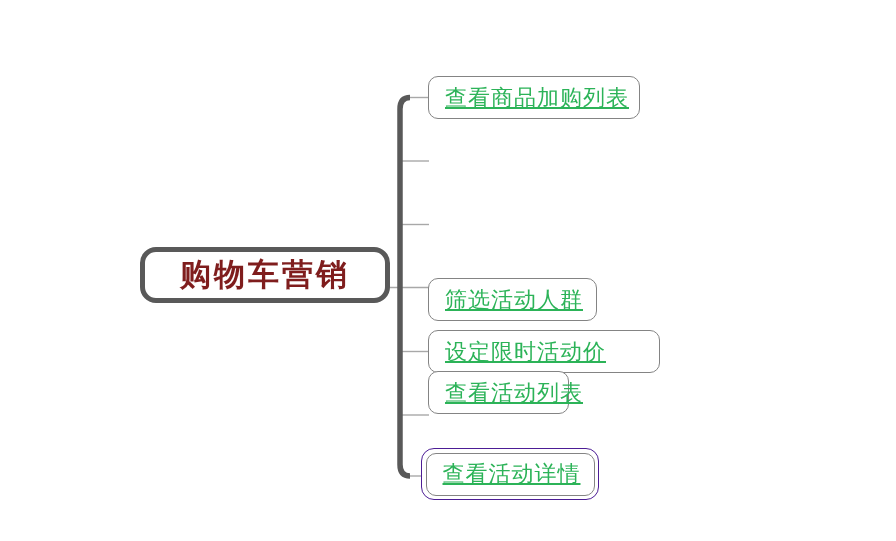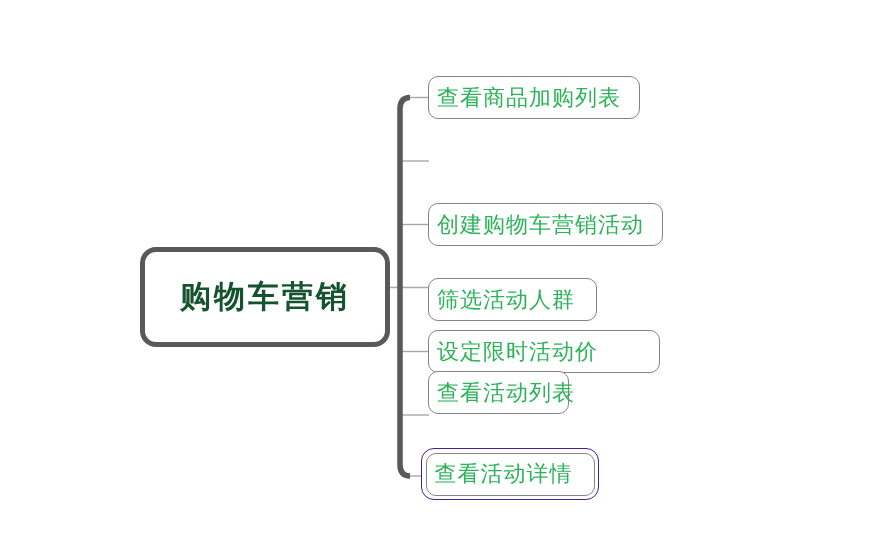--- a/index.html
+++ b/index.html
@@ -25,50 +25,51 @@
   }
   .node-label {
     display: inline-block;
     white-space: nowrap;
   }
   .root-node {
     position: absolute;
     left: 140px;
     top: 247px;
     width: 250px;
-    height: 100px;
+    height: 56px;
     box-sizing: border-box;
     border: 5px solid #595959;
     border-radius: 16px;
     background: #ffffff;
-    color: #14532d;
+    color: #7f1d1d;
     font-size: 31px;
     font-weight: bold;
     letter-spacing: 3px;
     display: flex;
     align-items: center;
     justify-content: center;
     z-index: 1;
   }
   .child-node {
     position: absolute;
     left: 428px;
     height: 43px;
     box-sizing: border-box;
     border: 1.5px solid #848484;
     border-radius: 10px;
     background: #ffffff;
     color: #2cb358;
     font-size: 22px;
     letter-spacing: 1px;
-    padding: 0 8px;
+    padding: 0 16px;
     display: flex;
     align-items: center;
     white-space: nowrap;
     z-index: 1;
+    text-decoration: underline;
   }
   .n1 { top: 76px;  width: 212px; }
   .n2 { top: 139px; width: 261px; }
   .n3 { top: 203px; width: 235px; }
   .n4 { top: 278px; width: 169px; }
   .n5 { top: 330px; width: 232px; }
   .n6 { top: 371px; width: 141px; }
   .n7 {
     position: static;
     width: 169px;
@@ -106,23 +107,20 @@
 
   <div class="root-node">
     <span class="node-label">购物车营销</span>
   </div>
 
   <div class="child-node n1">
     <span class="node-label">查看商品加购列表</span>
   </div>
 
 
-  <div class="child-node n3">
-    <span class="node-label">创建购物车营销活动</span>
-  </div>
 
   <div class="child-node n4">
     <span class="node-label">筛选活动人群</span>
   </div>
 
   <div class="child-node n5">
     <span class="node-label">设定限时活动价</span>
   </div>
 
   <div class="child-node n6">

